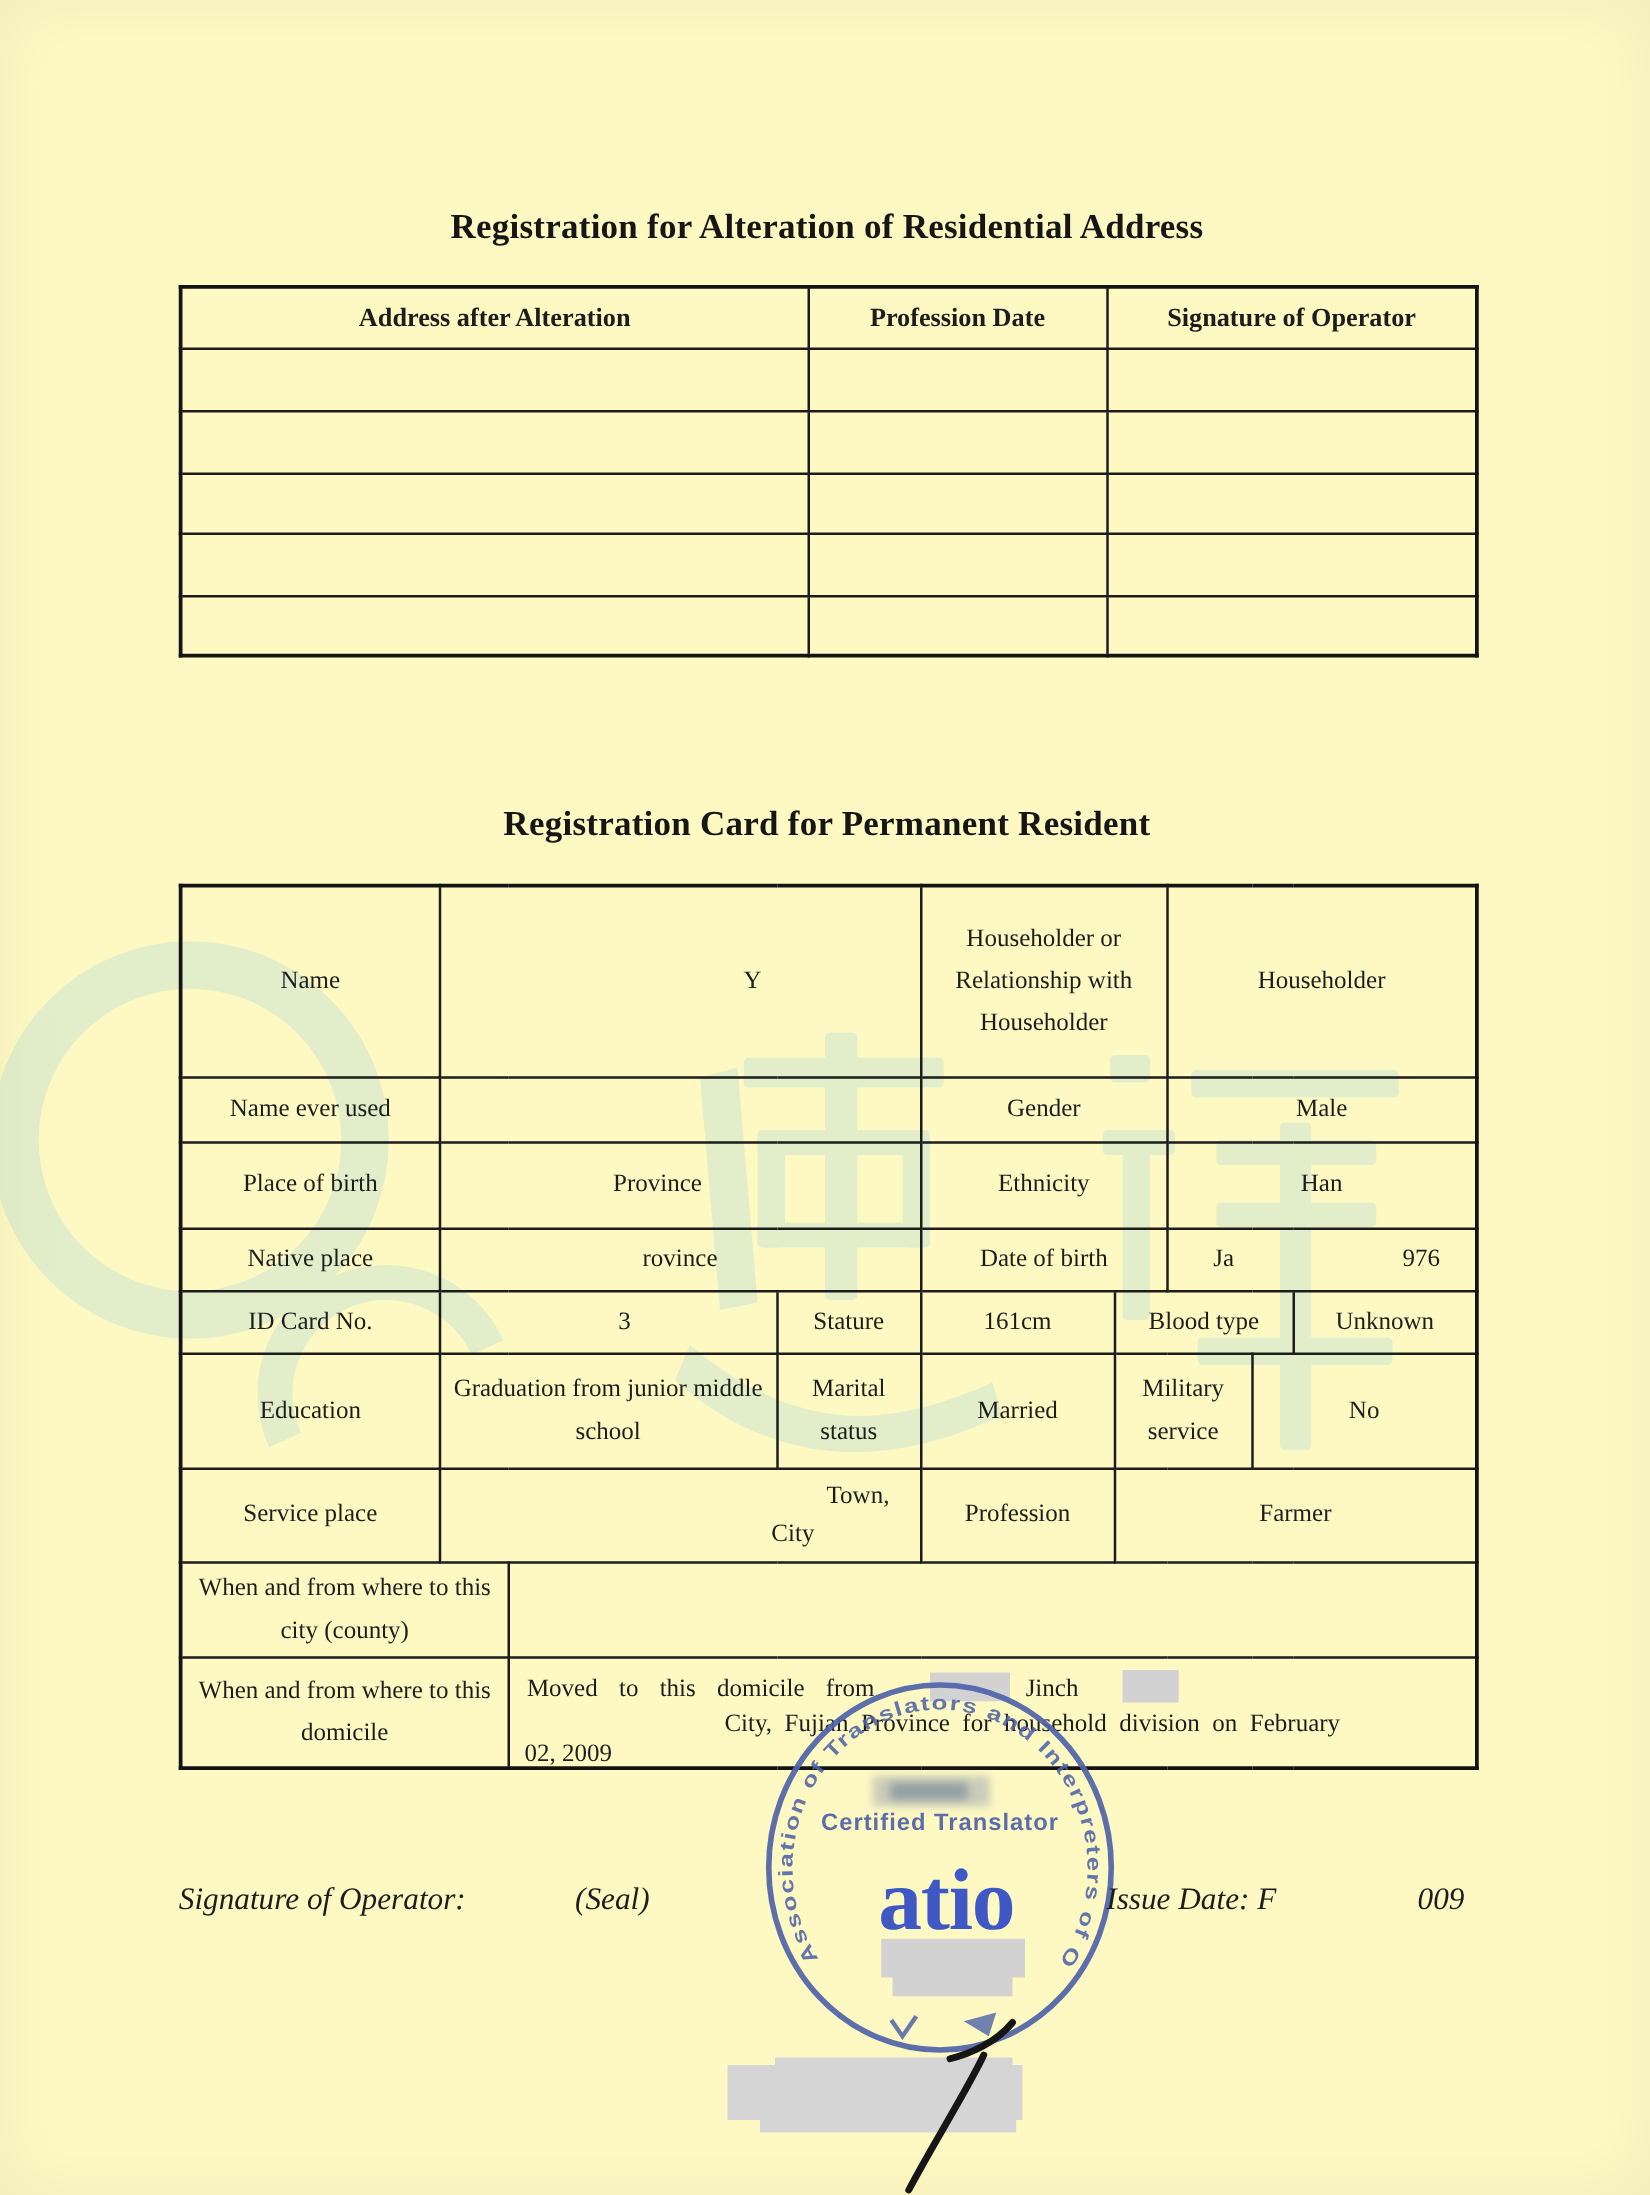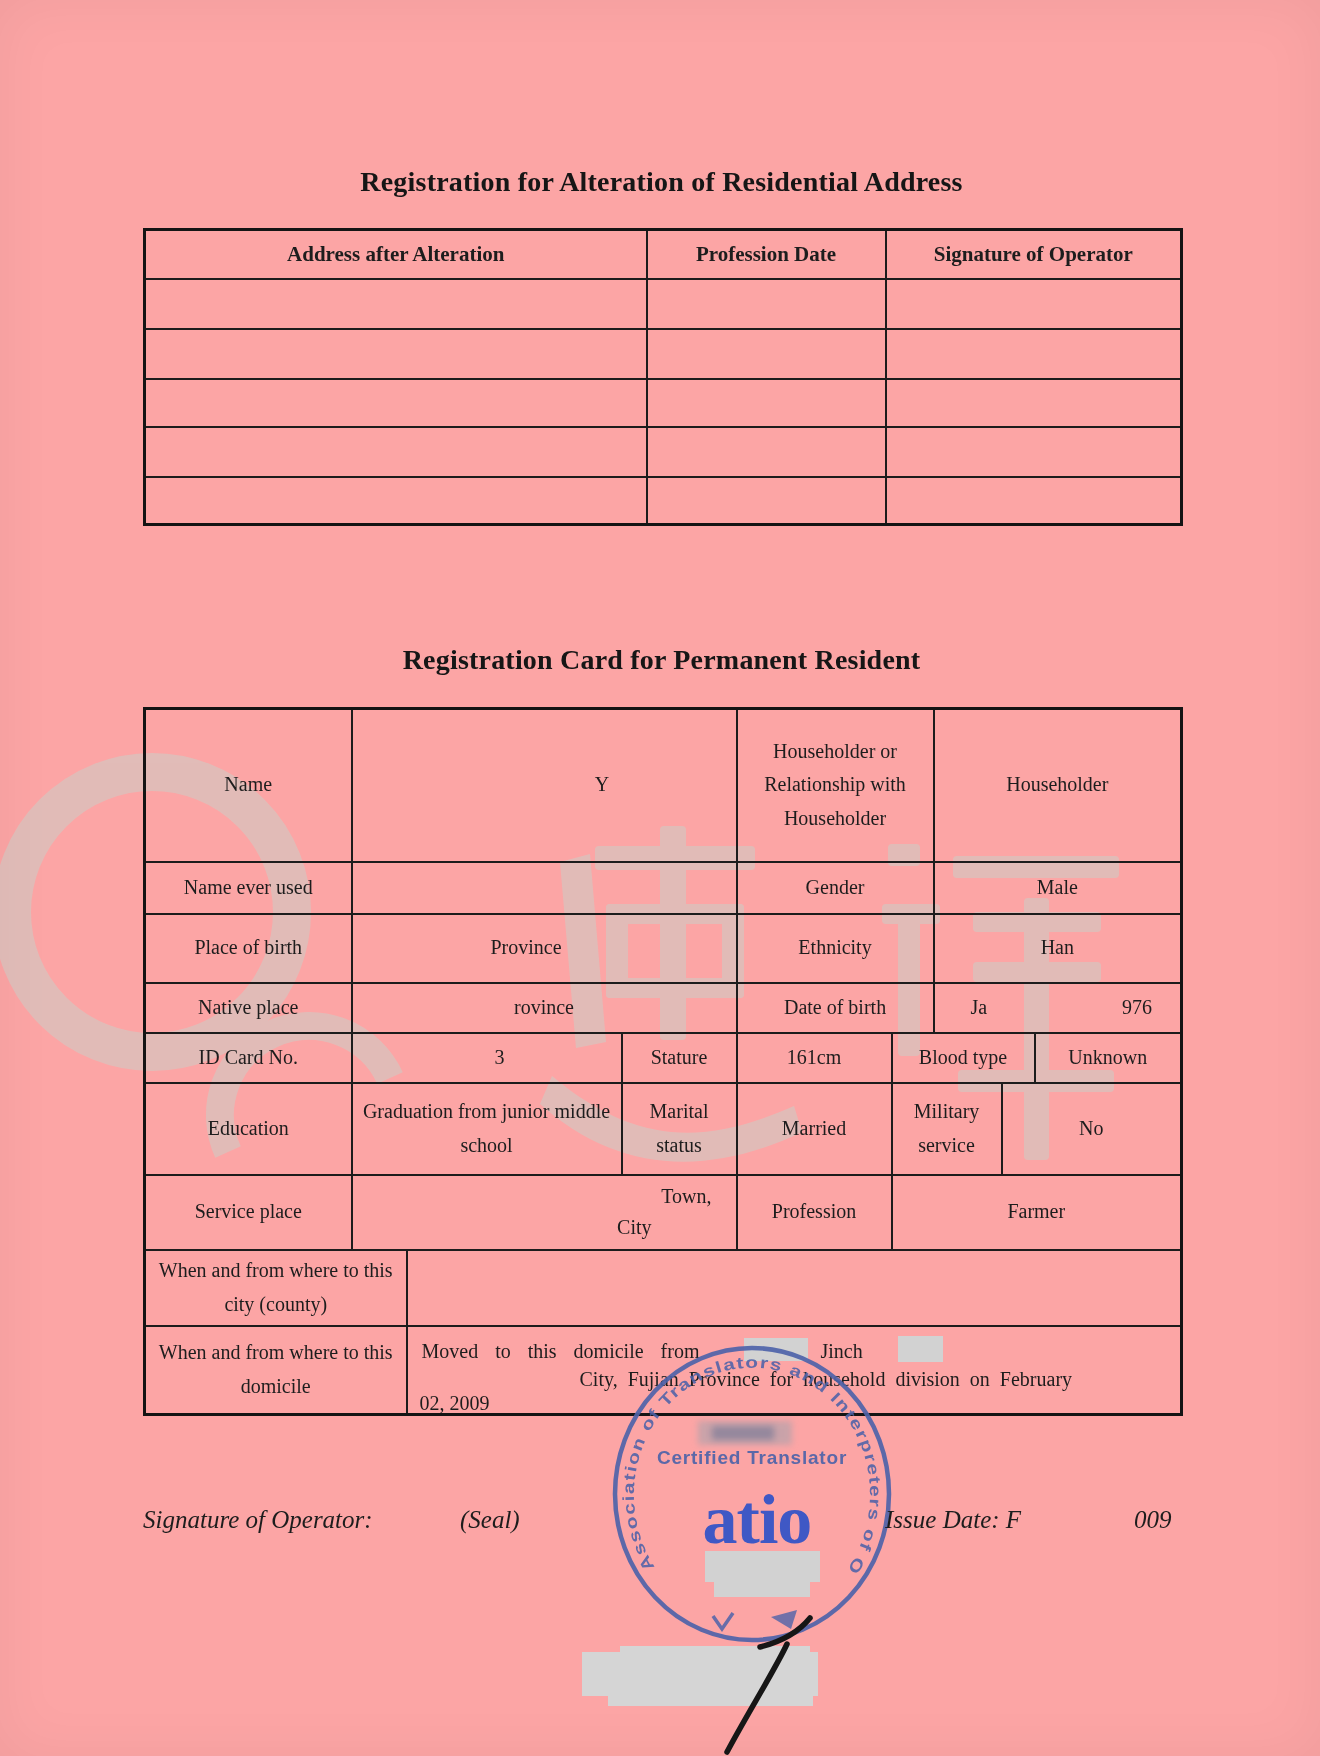--- a/index.html
+++ b/index.html
@@ -1,18 +1,18 @@
 <!DOCTYPE html>
 <html><head>
 <meta charset="utf-8">
 <style>
   html,body{margin:0;padding:0;background:#e8e8e8;}
   #page{
     position:relative;width:1320px;height:1756px;margin:0 auto;
-    background:#fca5a5;overflow:hidden;
+    background:#fef9c3;overflow:hidden;
     box-shadow:inset 0 0 60px rgba(0,0,0,0.05);
     font-family:"Liberation Serif","DejaVu Serif",serif;
     color:#1d1d1d;
   }
   .abs{position:absolute;}
   .doc-title{
     left:143px;width:1037px;text-align:center;
     font-size:28px;font-weight:bold;color:#161616;letter-spacing:.2px;
   }
   table.doc{border-collapse:collapse;table-layout:fixed;background:transparent;}

